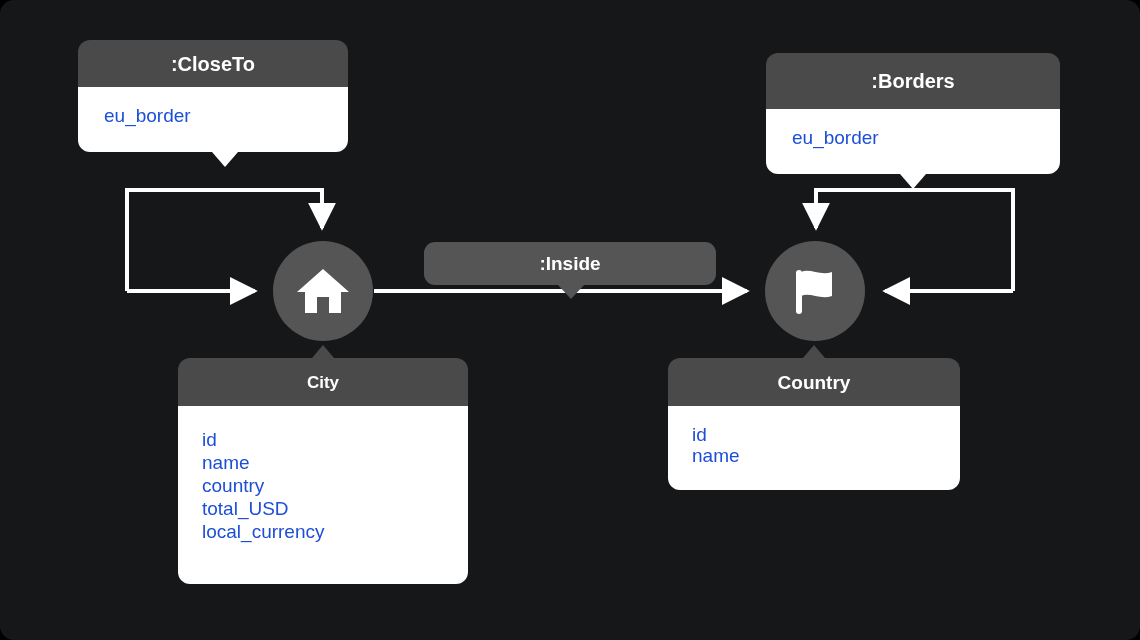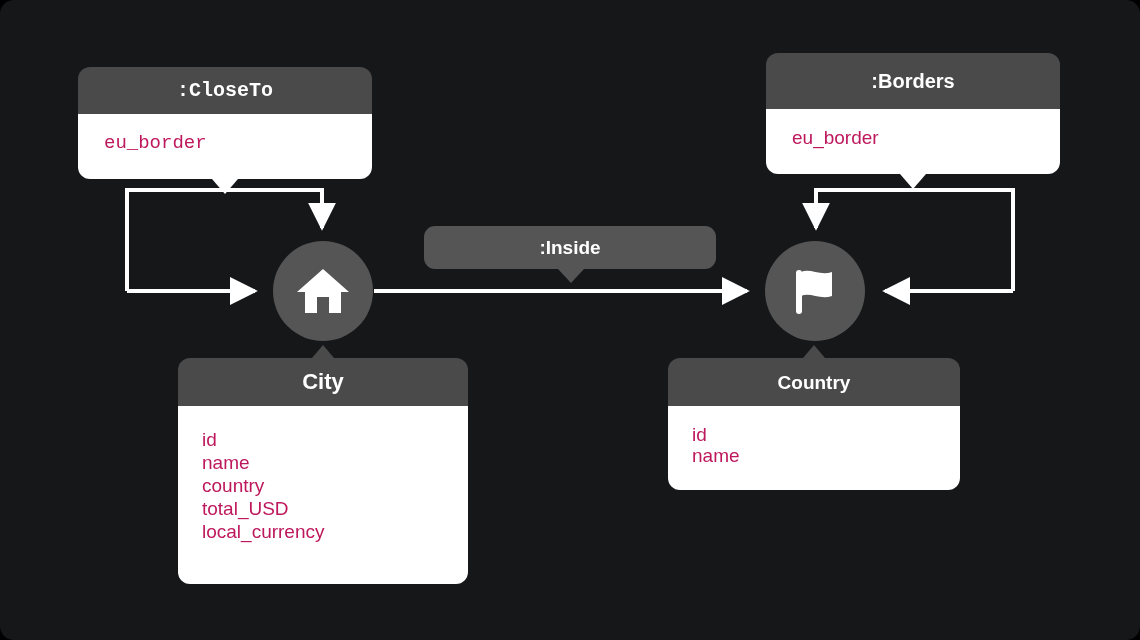--- a/index.html
+++ b/index.html
@@ -42,21 +42,21 @@
     font-weight: bold;
     text-align: center;
     border-radius: 12px 12px 0 0;
     line-height: 1;
     display: flex;
     align-items: center;
     justify-content: center;
   }
   .card-body {
     background: #ffffff;
-    color: #be185d;
+    color: #1d4ed8;
     border-radius: 0 0 12px 12px;
     position: relative;
   }
   .prop-list {
     margin: 0;
     padding: 0;
     list-style: none;
   }
   .prop-list li {
     white-space: pre;
@@ -76,33 +76,33 @@
   .tail-gray {
     border-top: 14px solid #555555;
   }
   .tail-up-gray {
     border-left: 11px solid transparent;
     border-right: 11px solid transparent;
     border-bottom: 13px solid #4a4a4a;
   }
 
   
-  #card-closeto { left: 78px; top: 67px; width: 294px; font-family: Liberation Mono, monospace; }
+  #card-closeto { left: 78px; top: 40px; width: 270px; }
   #card-closeto .card-header { height: 47px; font-size: 20px; }
   #card-closeto .card-body { height: 65px; }
   #card-closeto .prop-list { padding: 18px 0 0 26px; font-size: 19px; }
 
   #card-borders { left: 766px; top: 53px; width: 294px; }
   #card-borders .card-header { height: 56px; font-size: 20px; }
   #card-borders .card-body { height: 65px; }
   #card-borders .prop-list { padding: 18px 0 0 26px; font-size: 19px; }
 
   
   #card-city { left: 178px; top: 358px; width: 290px; }
-  #card-city .card-header { height: 48px; font-size: 22px; }
+  #card-city .card-header { height: 48px; font-size: 17px; }
   #card-city .card-body { height: 178px; }
   #card-city .prop-list { padding: 22px 0 0 24px; font-size: 19px; line-height: 23px; }
 
   #card-country { left: 668px; top: 358px; width: 292px; }
   #card-country .card-header { height: 48px; font-size: 19px; }
   #card-country .card-body { height: 84px; }
   #card-country .prop-list { padding: 18px 0 0 24px; font-size: 19px; line-height: 21px; }
 
   
   .pill {
@@ -110,21 +110,21 @@
     background: #555555;
     color: #ffffff;
     border-radius: 11px;
     display: flex;
     align-items: center;
     justify-content: center;
     font-weight: bold;
   }
   #label-inside {
     left: 424px;
-    top: 226px;
+    top: 242px;
     width: 292px;
     height: 43px;
     font-size: 19px;
   }
 
   
   .node {
     position: absolute;
     width: 100px;
     height: 100px;

